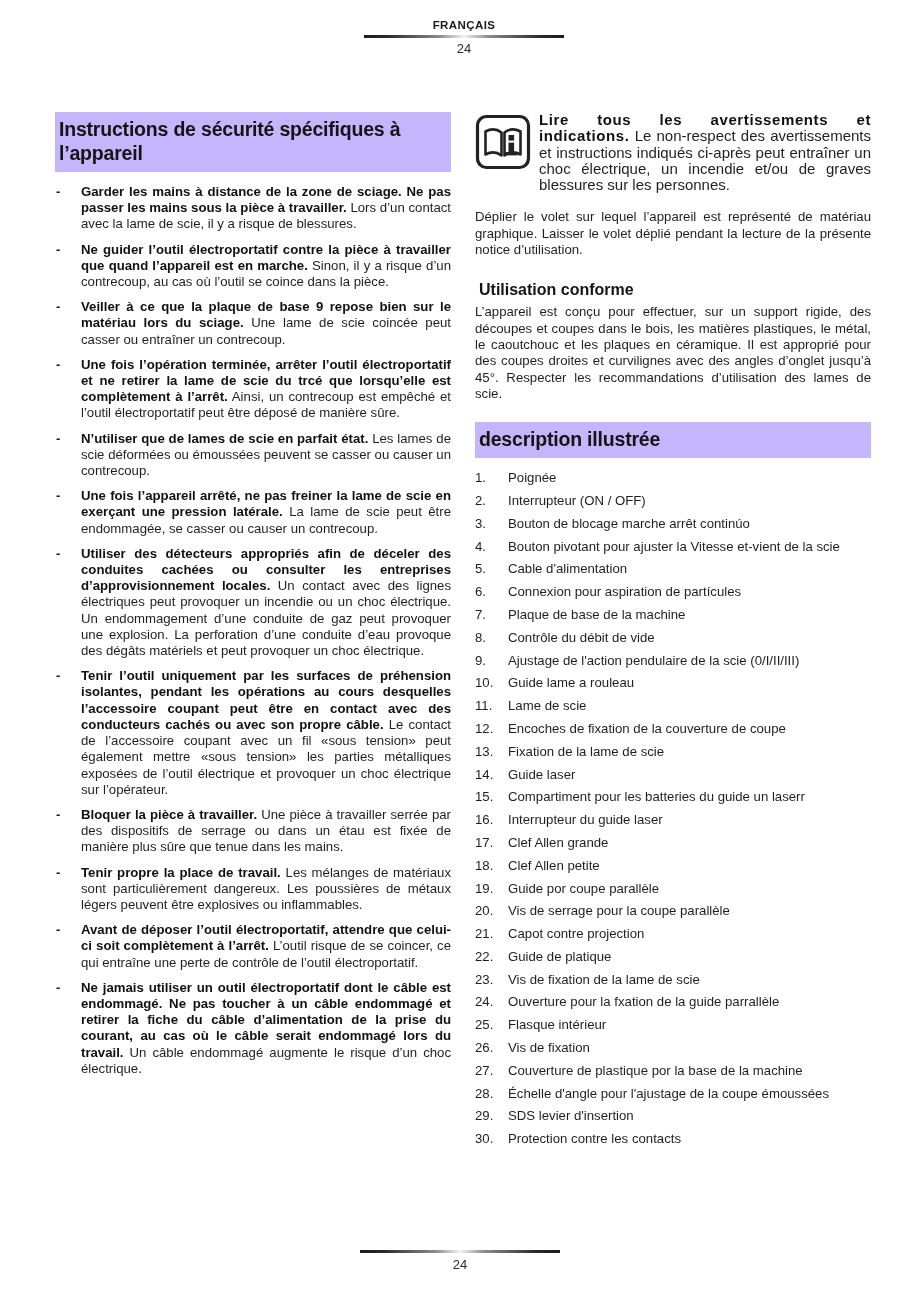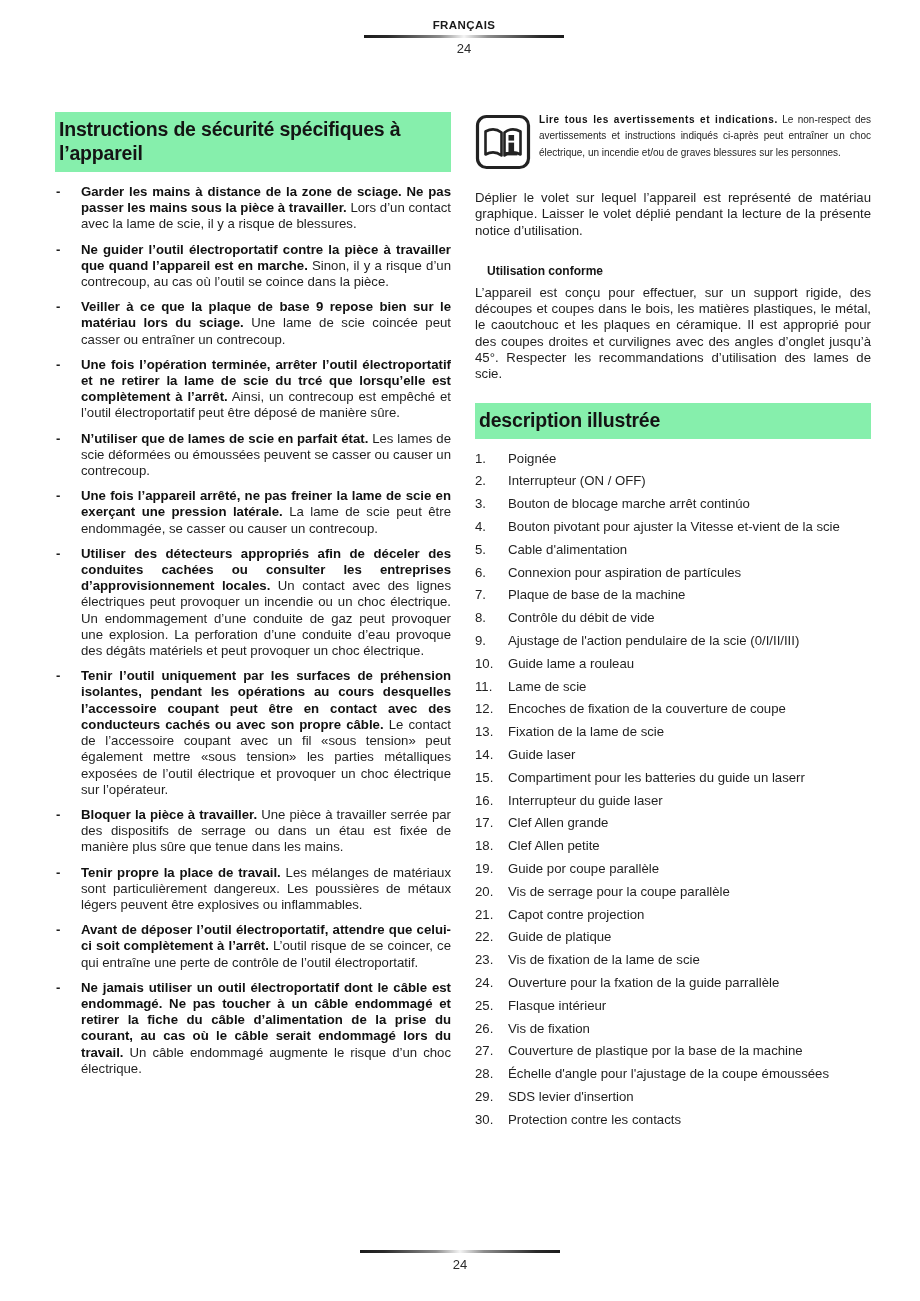--- a/index.html
+++ b/index.html
@@ -70,37 +70,37 @@
   }
   .col {
     position: absolute;
     top: 0;
   }
   .col-left  { left: 55px;  width: 396px; }
   .col-right { left: 475px; width: 396px; }
 
   
   .band {
-    background: #86efac;
+    background: #c4b5fd;
     padding: 5px 0 7px 4px;
     margin: 0 0 12px 0;
   }
   .band h2 {
     margin: 0;
     font-size: 19.5px;
     line-height: 24px;
     font-weight: bold;
     letter-spacing: -0.2px;
     color: #141414;
   }
   .band.tight { padding-bottom: 4px; }
 
   h3.sub {
-    margin: 22px 0 4px 12px;
-    font-size: 12px;
+    margin: 22px 0 4px 4px;
+    font-size: 16px;
     line-height: 20px;
     font-weight: bold;
     color: #141414;
   }
 
   
   ul.dash {
     list-style: none;
     margin: 0;
     padding: 0;
@@ -142,21 +142,21 @@
     align-items: flex-start;
     margin: 0 0 16px 0;
   }
   .notice .icon-wrap {
     flex: 0 0 auto;
     width: 64px;
     padding-top: 2px;
   }
   .notice .notice-text {
     flex: 1 1 auto;
-    font-size: 10px;
+    font-size: 15px;
     line-height: 16.3px;
     text-align: justify;
     color: #1f1f1f;
   }
   .notice .notice-text b {
     font-weight: bold;
     letter-spacing: 0.6px;
     color: #111;
   }
 

